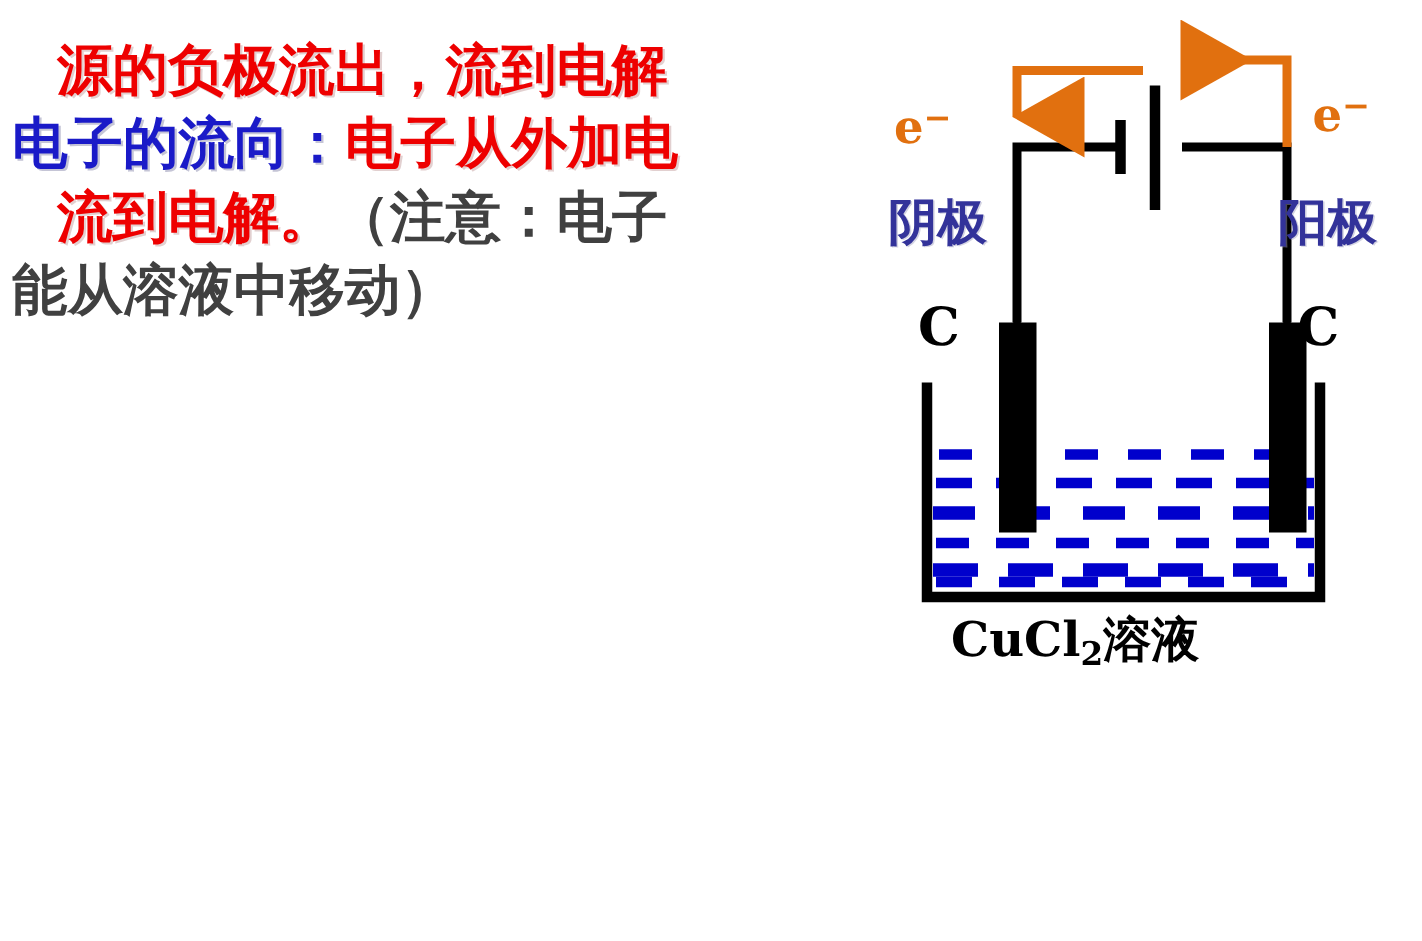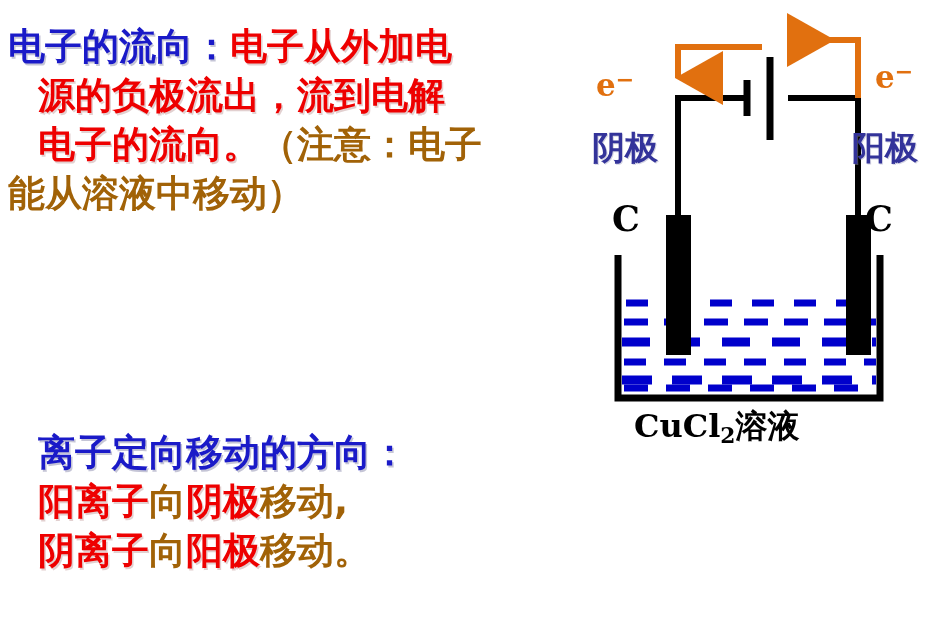--- a/index.html
+++ b/index.html
@@ -31,21 +31,21 @@
   }
   .line {
     font-size: 37px;
     line-height: 49px;
     font-weight: bold;
     white-space: nowrap;
     letter-spacing: 0px;
   }
   .blue   { color: #1a1ac8; text-shadow: 1.5px 1.5px 0 rgba(150,150,180,0.55); }
   .red    { color: #ee0000; text-shadow: 1.5px 1.5px 0 rgba(190,150,150,0.45); }
-  .black  { color: #a16207; }
+  .black  { color: #404040; }
 
   #para-electron { top: 22px; }
   #para-ion { top: 428px; }
 
   .indent-1 { padding-left: 30px; }
 
   
   #diagram {
     position: absolute;
     left: 590px;
@@ -107,45 +107,34 @@
   #label-solution { left: 44px;  top: 405px; }
 </style>
 </head>
 <body>
 
 <div id="page">
 
   <div id="text-column">
 
     <div class="para" id="para-electron">
+      <div class="line indent-1">
+        <span class="red">源的负极流出，流到电解</span>
+      </div>
       <div class="line">
         <span class="blue">电子的流向：</span><span class="red">电子从外加电</span>
       </div>
       <div class="line indent-1">
-        <span class="red">源的负极流出，流到电解</span>
-      </div>
-      <div class="line indent-1">
-        <span class="red">电子的流向。</span><span class="black">（注意：电子</span>
+        <span class="red">流到电解。</span><span class="black">（注意：电子</span>
       </div>
       <div class="line">
         <span class="black">能从溶液中移动）</span>
       </div>
     </div>
 
-    <div class="para" id="para-ion">
-      <div class="line indent-1">
-        <span class="blue">离子定向移动的方向：</span>
-      </div>
-      <div class="line indent-1">
-        <span class="red">阳离子</span><span class="black">向</span><span class="red">阴极</span><span class="black">移动,</span>
-      </div>
-      <div class="line indent-1">
-        <span class="red">阴离子</span><span class="black">向</span><span class="red">阳极</span><span class="black">移动。</span>
-      </div>
-    </div>
 
   </div>
 
   <div id="diagram">
 
     <svg id="diagram-svg" width="358" height="460" viewBox="0 0 358 460">
 
       <g stroke="#000000" stroke-width="6" fill="none" stroke-linecap="butt">
         <path d="M 88 215 L 88 98 L 157 98"></path>
         <path d="M 198 98 L 268 98 L 268 215"></path>

